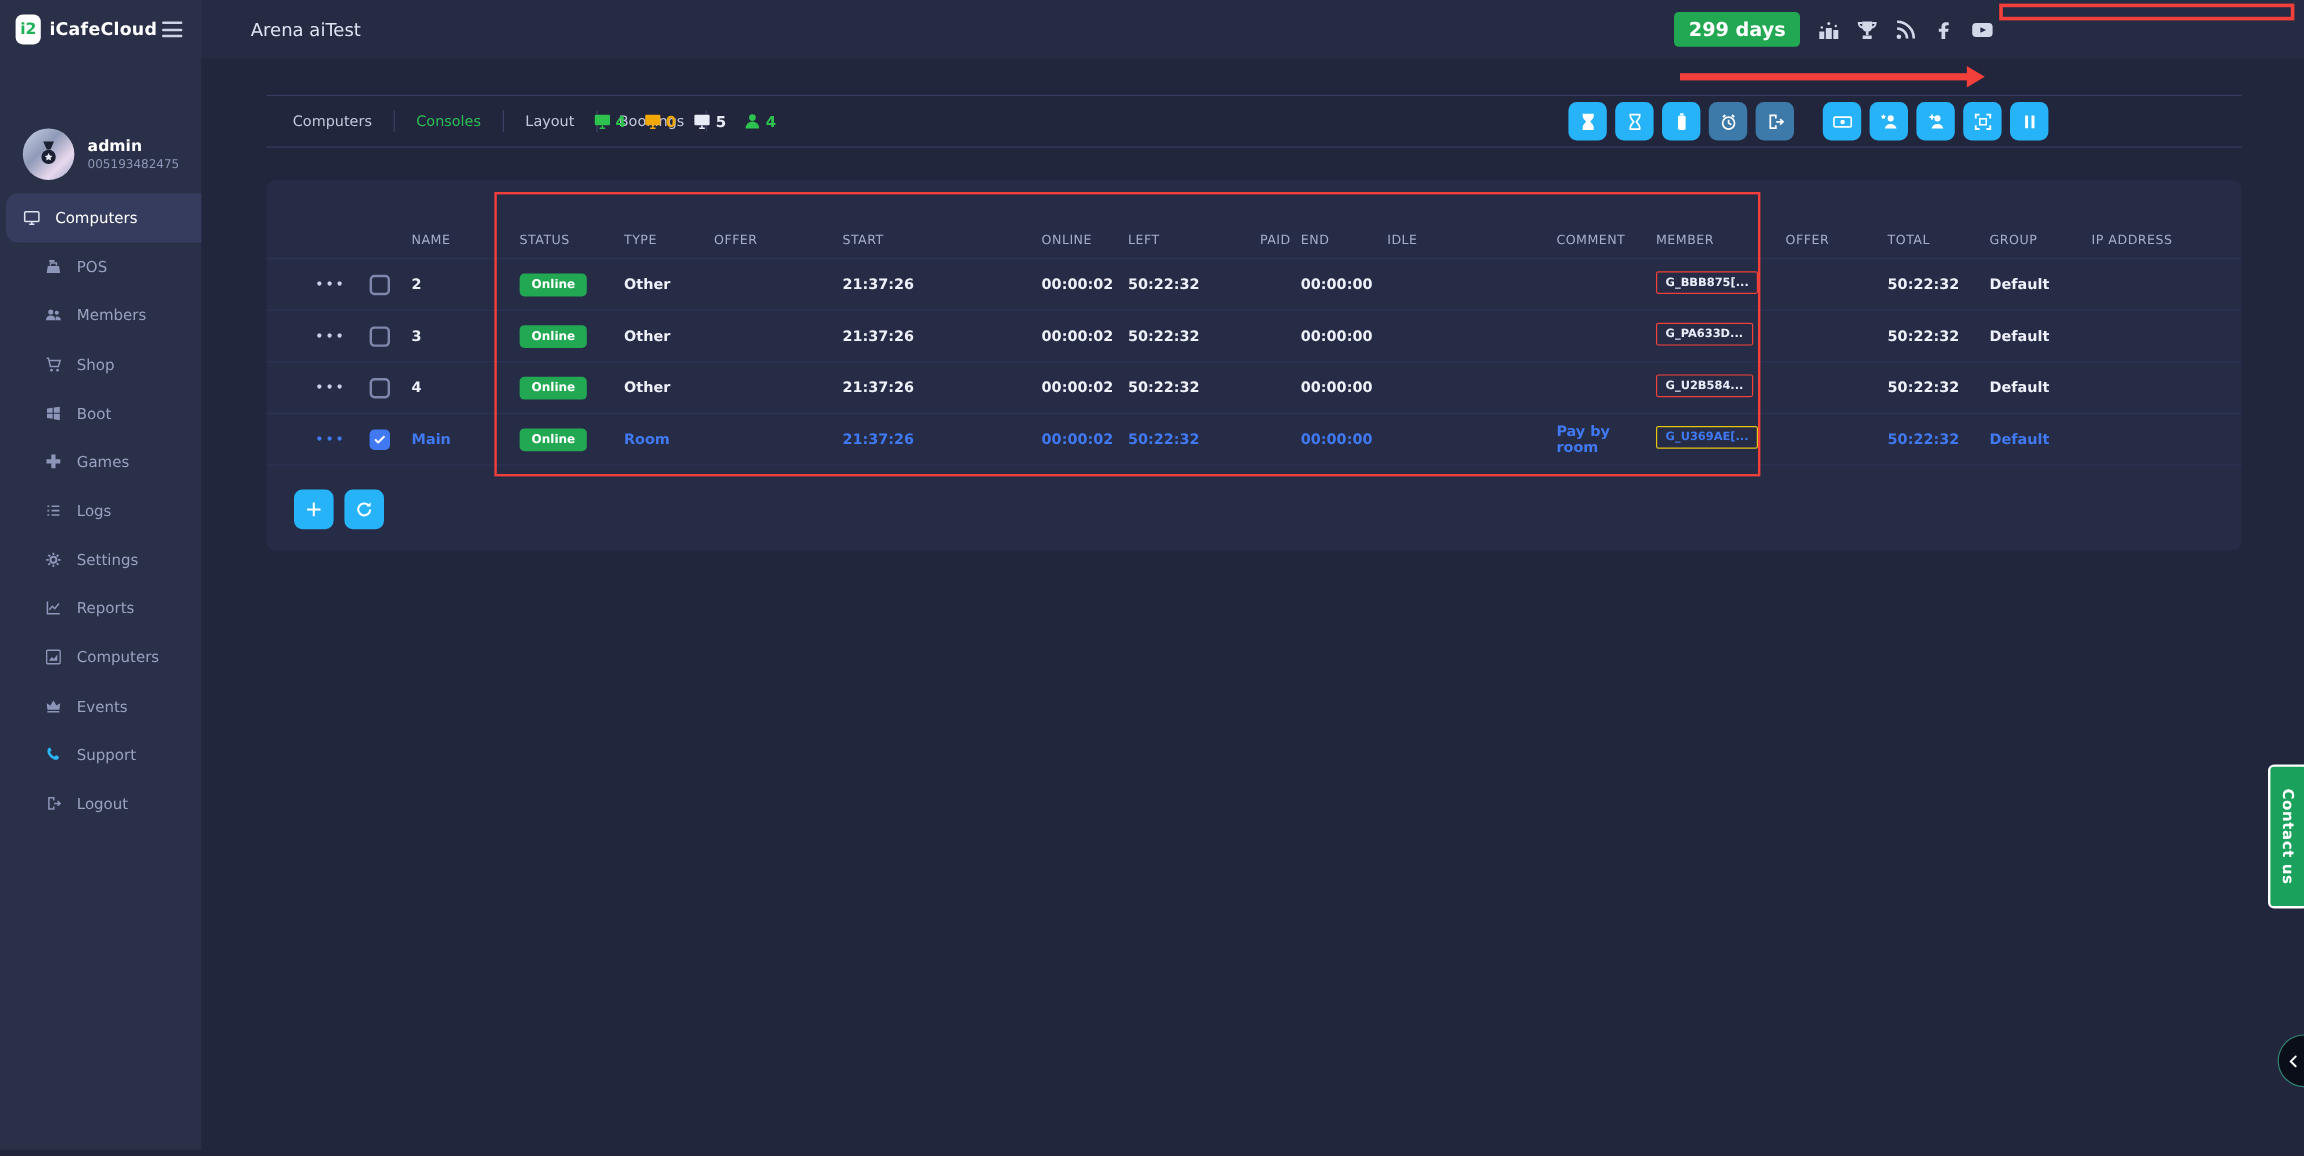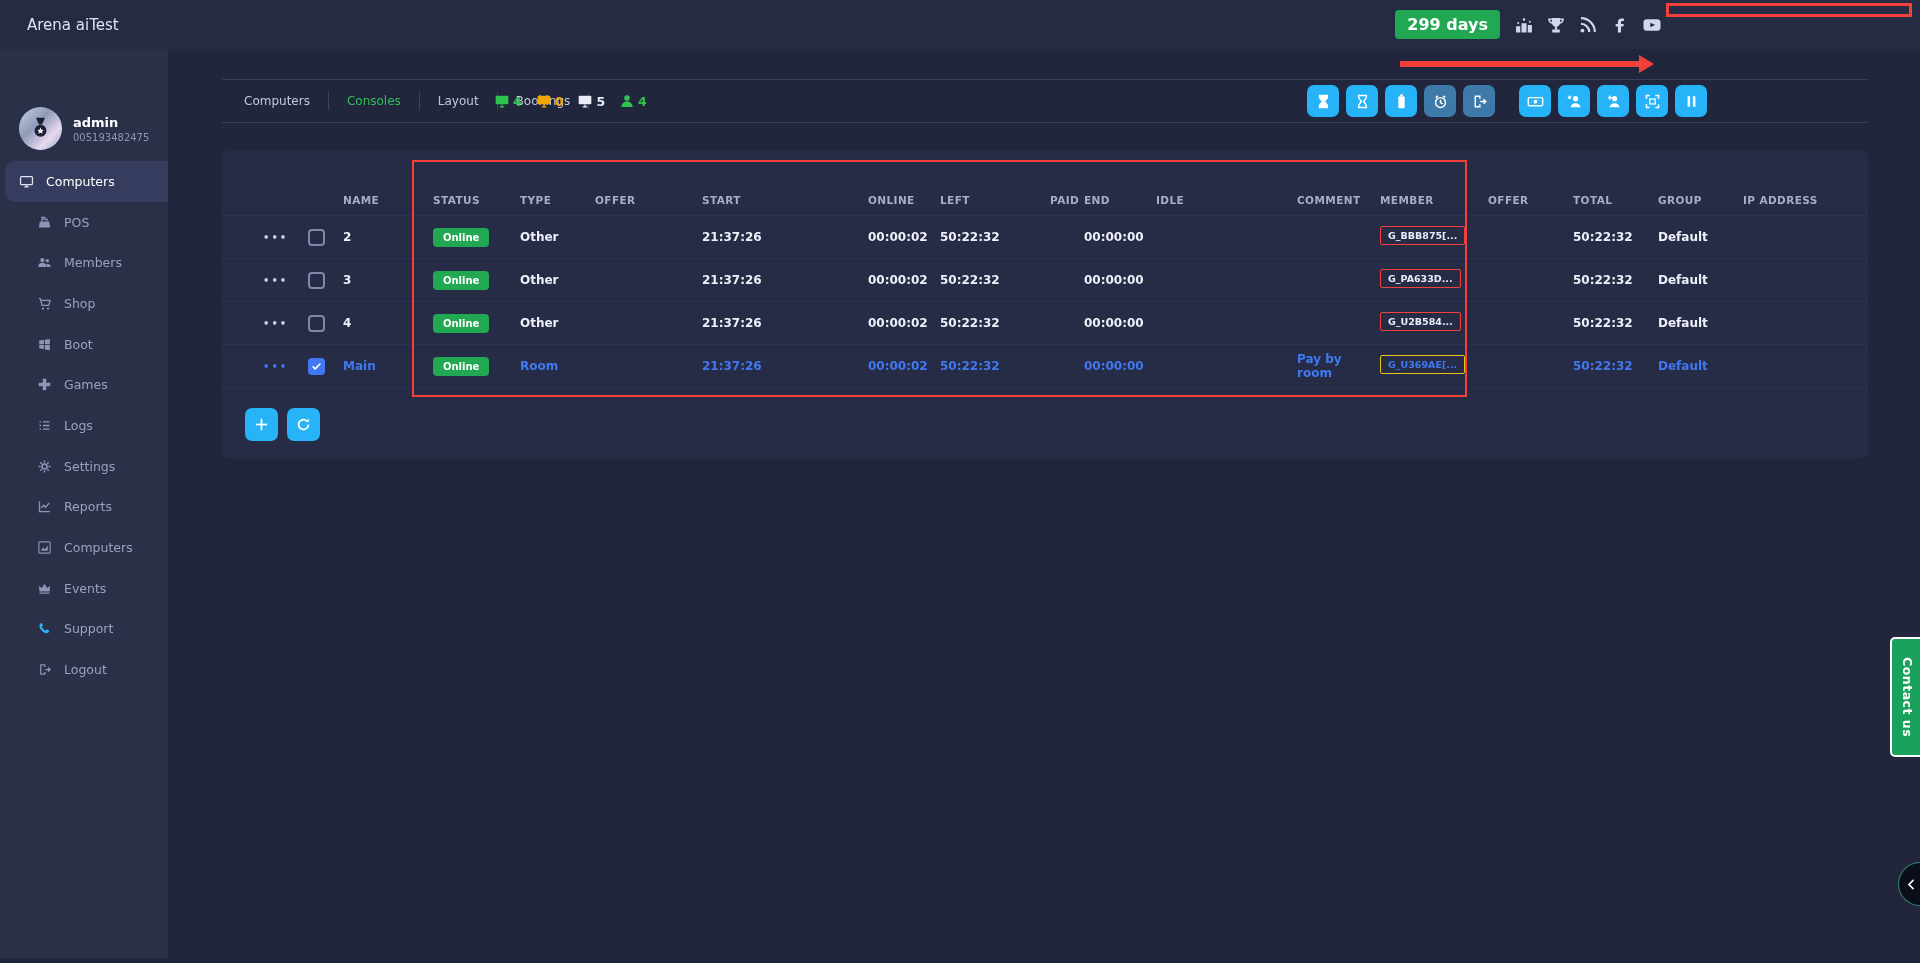--- a/index.html
+++ b/index.html
@@ -10,21 +10,21 @@
   svg{display:block}
   button{cursor:pointer;font-family:inherit}
 
   
   .topbar{position:absolute;top:0;left:0;right:0;height:49px;background:#262b44;display:flex;align-items:center;z-index:45}
   .brand{width:168px;height:100%;background:#2b3049;display:flex;align-items:center;padding-left:13px;box-sizing:border-box;flex:0 0 auto}
   .logo-mark{width:25px;height:25px;border-radius:6px;background:#fff;color:#21b158;font-weight:800;font-size:13px;display:flex;align-items:center;justify-content:center}
   .logo-text{color:#fff;font-weight:700;font-size:14.5px;margin-left:7px;letter-spacing:.2px}
   .hamburger{margin-left:auto;margin-right:12px;background:none;border:none;display:flex;flex-direction:column;gap:3.5px;padding:4px}
   .hamburger i{width:17px;height:2px;background:#cdd2e4;border-radius:1px}
-  .page-title{margin-left:27px;font-size:15px;color:#dfe3f2}
+  .page-title{margin-left:41px;font-size:15px;color:#dfe3f2}
   .top-right{position:absolute;right:258px;top:0;height:100%;display:flex;align-items:center;gap:14px}
   .days-badge{background:var(--green,#22a853);color:#fff;font-size:16px;font-weight:700;padding:5px 12px;border-radius:4px}
   .socials{display:flex;align-items:center;gap:12px}
   .social-btn{background:none;border:none;color:#d3d8e9;padding:0;display:flex}
   .social-btn svg{width:20px;height:20px}
 
   
   .sidebar{position:absolute;top:49px;left:0;width:168px;bottom:5px;background:#2b3049}
   .side-user{position:absolute;top:58px;left:19px;display:flex;gap:11px;align-items:center}
   .avatar{width:43px;height:43px;border-radius:50%;flex:0 0 auto;
@@ -52,21 +52,21 @@
   .counter svg{width:16px;height:16px}
   .toolbar{position:absolute;left:1085px;top:5px;display:flex;gap:24px}
   .tgroup{display:flex;gap:7px}
   .tbtn{width:32px;height:32px;border-radius:7px;border:none;background:var(--accent-blue,#27b3f7);color:#fff;display:flex;align-items:center;justify-content:center}
   .tbtn.muted{background:var(--muted-blue,#3d7aa9)}
   .tbtn svg{width:17px;height:17px}
 
   .card{position:absolute;top:101px;left:54px;width:1646px;height:309px;background:#262b46;border-radius:8px}
   .trow{display:grid;grid-template-columns:45px 35px 90px 87px 75px 107px 166px 72px 110px 34px 72px 141px 83px 108px 85px 85px 85px minmax(0,1fr);
         align-items:center;height:42px;padding-left:41px;border-bottom:1px solid #2d3354;font-size:12px;font-weight:600;color:#eef1f9}
-  .trow.thead{height:30px;margin-top:35px;font-size:10.5px;font-weight:700;color:#a6adc8;letter-spacing:.4px}
+  .trow.thead{height:30px;margin-top:35px;font-size:10.5px;font-weight:400;color:#a6adc8;letter-spacing:.4px}
   .trow.sel{color:var(--row-blue,#4079f2)}
   .dots{font-size:10px;letter-spacing:2px;color:#c9cfe4;font-weight:700}
   .sel .dots{color:var(--row-blue,#4079f2)}
   .cb{width:17px;height:17px;border:2px solid #7e88ad;border-radius:4px;box-sizing:border-box;display:flex;align-items:center;justify-content:center}
   .cb.checked{border-color:var(--row-blue,#4079f2);background:var(--row-blue,#4079f2);color:#fff}
   .cb svg{width:11px;height:11px}
   .badge-online{display:inline-block;background:var(--green,#22a853);color:#fff;font-size:10px;font-weight:700;padding:4px 10px;border-radius:4px}
   .member{display:inline-block;border:1px solid var(--red,#f4403a);padding:3px 7px;font-size:9.5px;font-weight:600;border-radius:2px;color:#e9edf8;max-width:92px;overflow:hidden;white-space:nowrap;box-sizing:border-box}
   .member.y{border-color:var(--yellow,#e6c50e)}
   .sel .member{color:var(--row-blue,#4079f2)}
@@ -98,20 +98,29 @@
   .chev{position:absolute;top:862px;right:-22px;width:44px;height:44px;border-radius:50%;background:#0a0e18;
         border:1px solid rgba(86,224,192,.55);display:flex;align-items:center;padding-left:5px;box-sizing:border-box;color:#fff;z-index:40}
   .chev svg{width:15px;height:15px}
 </style>
 </head>
 <body>
 
 <div class="app">
 
   <header class="topbar">
+    <div class="brand">
+      <span class="logo-mark">i2</span>
+      <span class="logo-text">iCafeCloud</span>
+      <button class="hamburger">
+          <i></i>
+          <i></i>
+          <i></i>
+        </button>
+    </div>
     <div class="page-title">Arena aiTest</div>
     <div class="top-right">
       <span class="days-badge">299 days</span>
       <span class="socials" id="socials">
           <button class="social-btn">
             <svg viewBox="0 0 24 24" fill="currentColor" aria-hidden="true">
               <path d="M9 10h6v11H9zM2.5 13.5h5V21h-5zM16.5 12h5v9h-5z"></path>
               <circle cx="12" cy="5.5" r="1.5"></circle>
               <circle cx="5" cy="9.5" r="1.2"></circle>
               <circle cx="19" cy="8" r="1.2"></circle>

